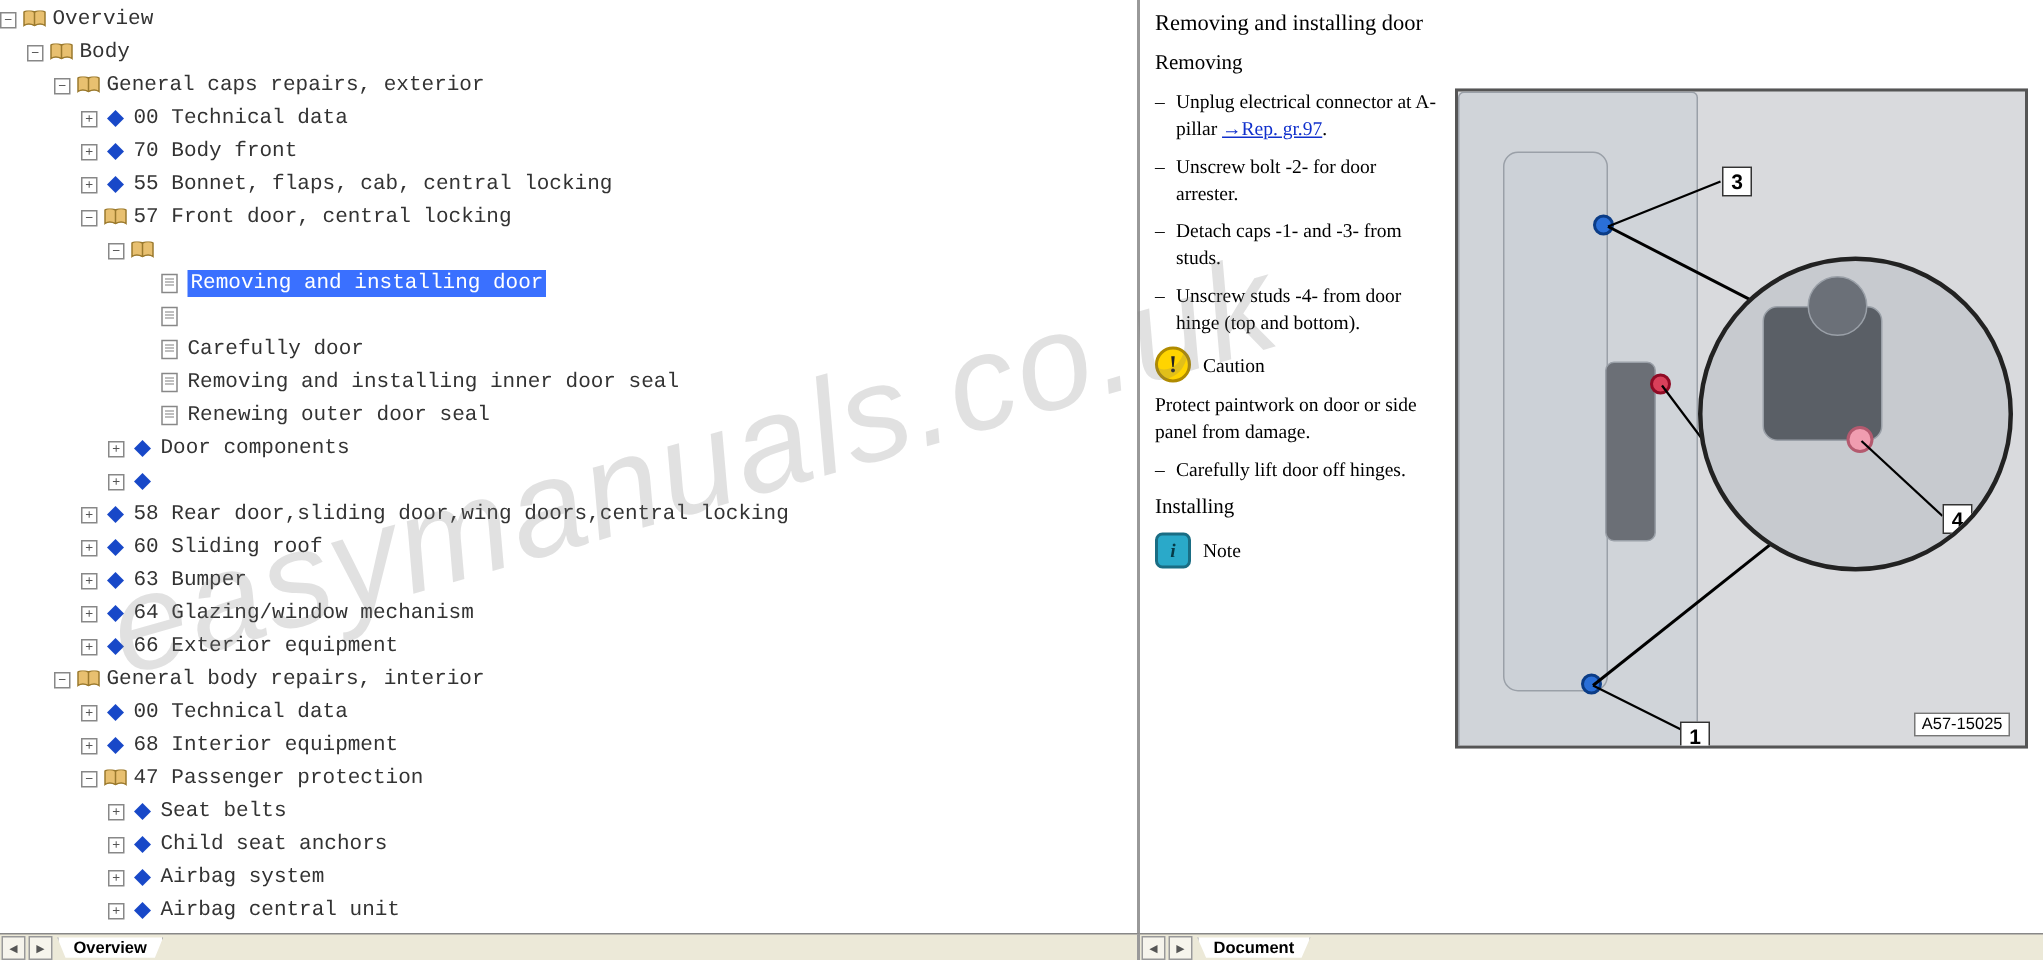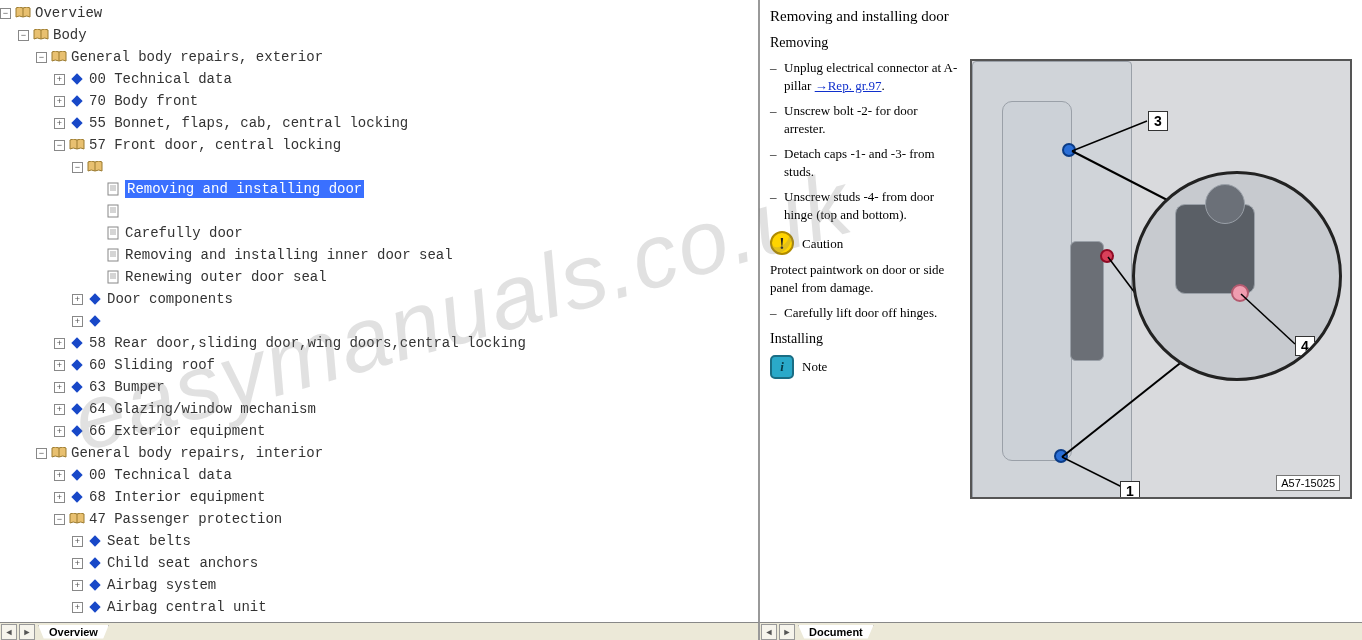--- a/index.html
+++ b/index.html
@@ -201,21 +201,21 @@
       </div>
       <div class="tree-row">
         <span class="indent" style="width: 36px;"></span>
         <span class="toggle">−</span>
         <span class="node-icon">
           <svg width="16" height="12" viewBox="0 0 16 12">
             <path d="M1 1 Q4 -1 8 1 Q12 -1 15 1 L15 10 Q12 8 8 10 Q4 8 1 10 Z" fill="#e8c070" stroke="#9b7a2e" stroke-width="1"></path>
             <line x1="8" y1="1" x2="8" y2="10" stroke="#9b7a2e"></line>
           </svg>
         </span>
-        <span class="tree-label">General body repairs, exterior</span>
+        <span class="tree-label">General caps repairs, exterior</span>
       </div>
       <div class="tree-row">
         <span class="indent" style="width: 54px;"></span>
         <span class="toggle">+</span>
         <span class="node-icon">
           <svg width="14" height="14" viewBox="0 0 14 14">
             <rect x="3" y="3" width="8" height="8" fill="#1848c8" transform="rotate(45 7 7)"></rect>
           </svg>
         </span>
         <span class="tree-label">00 Technical data</span>

